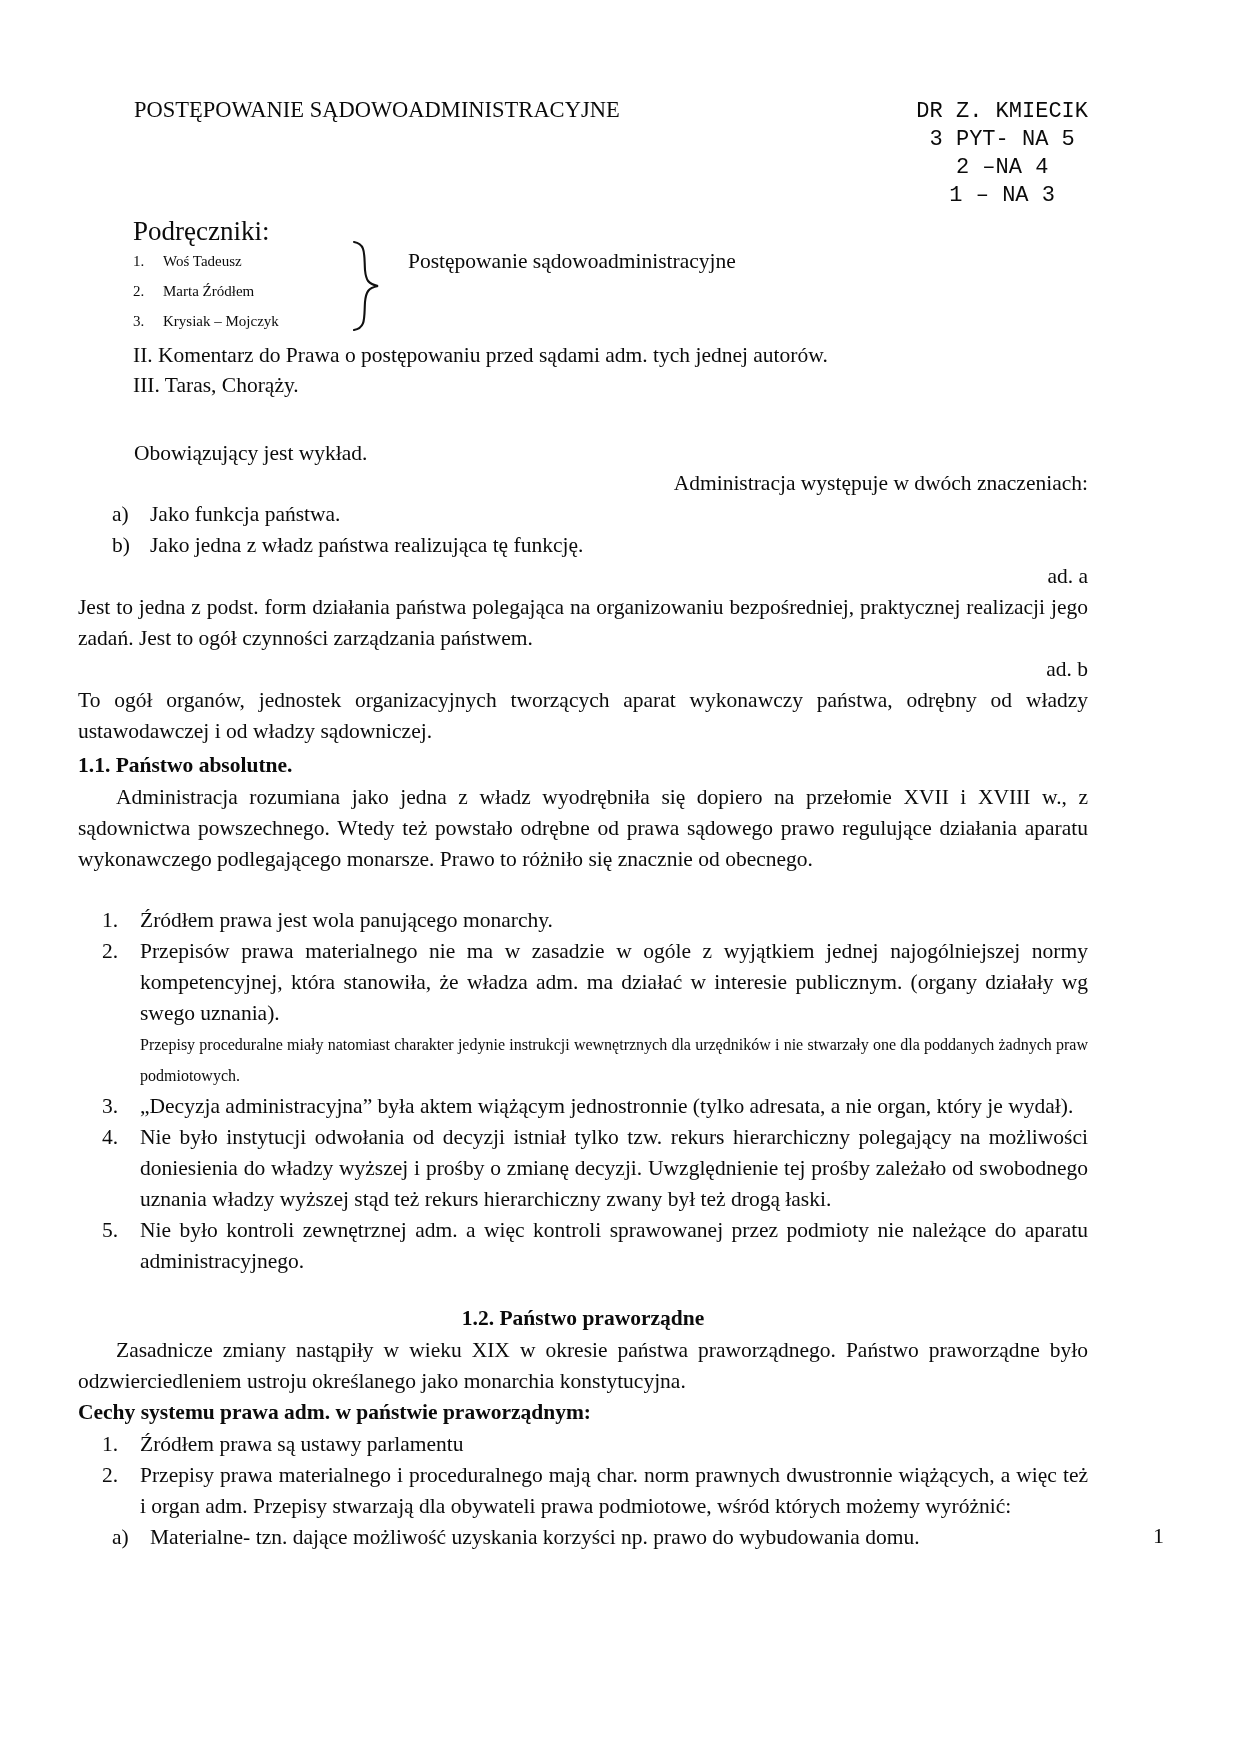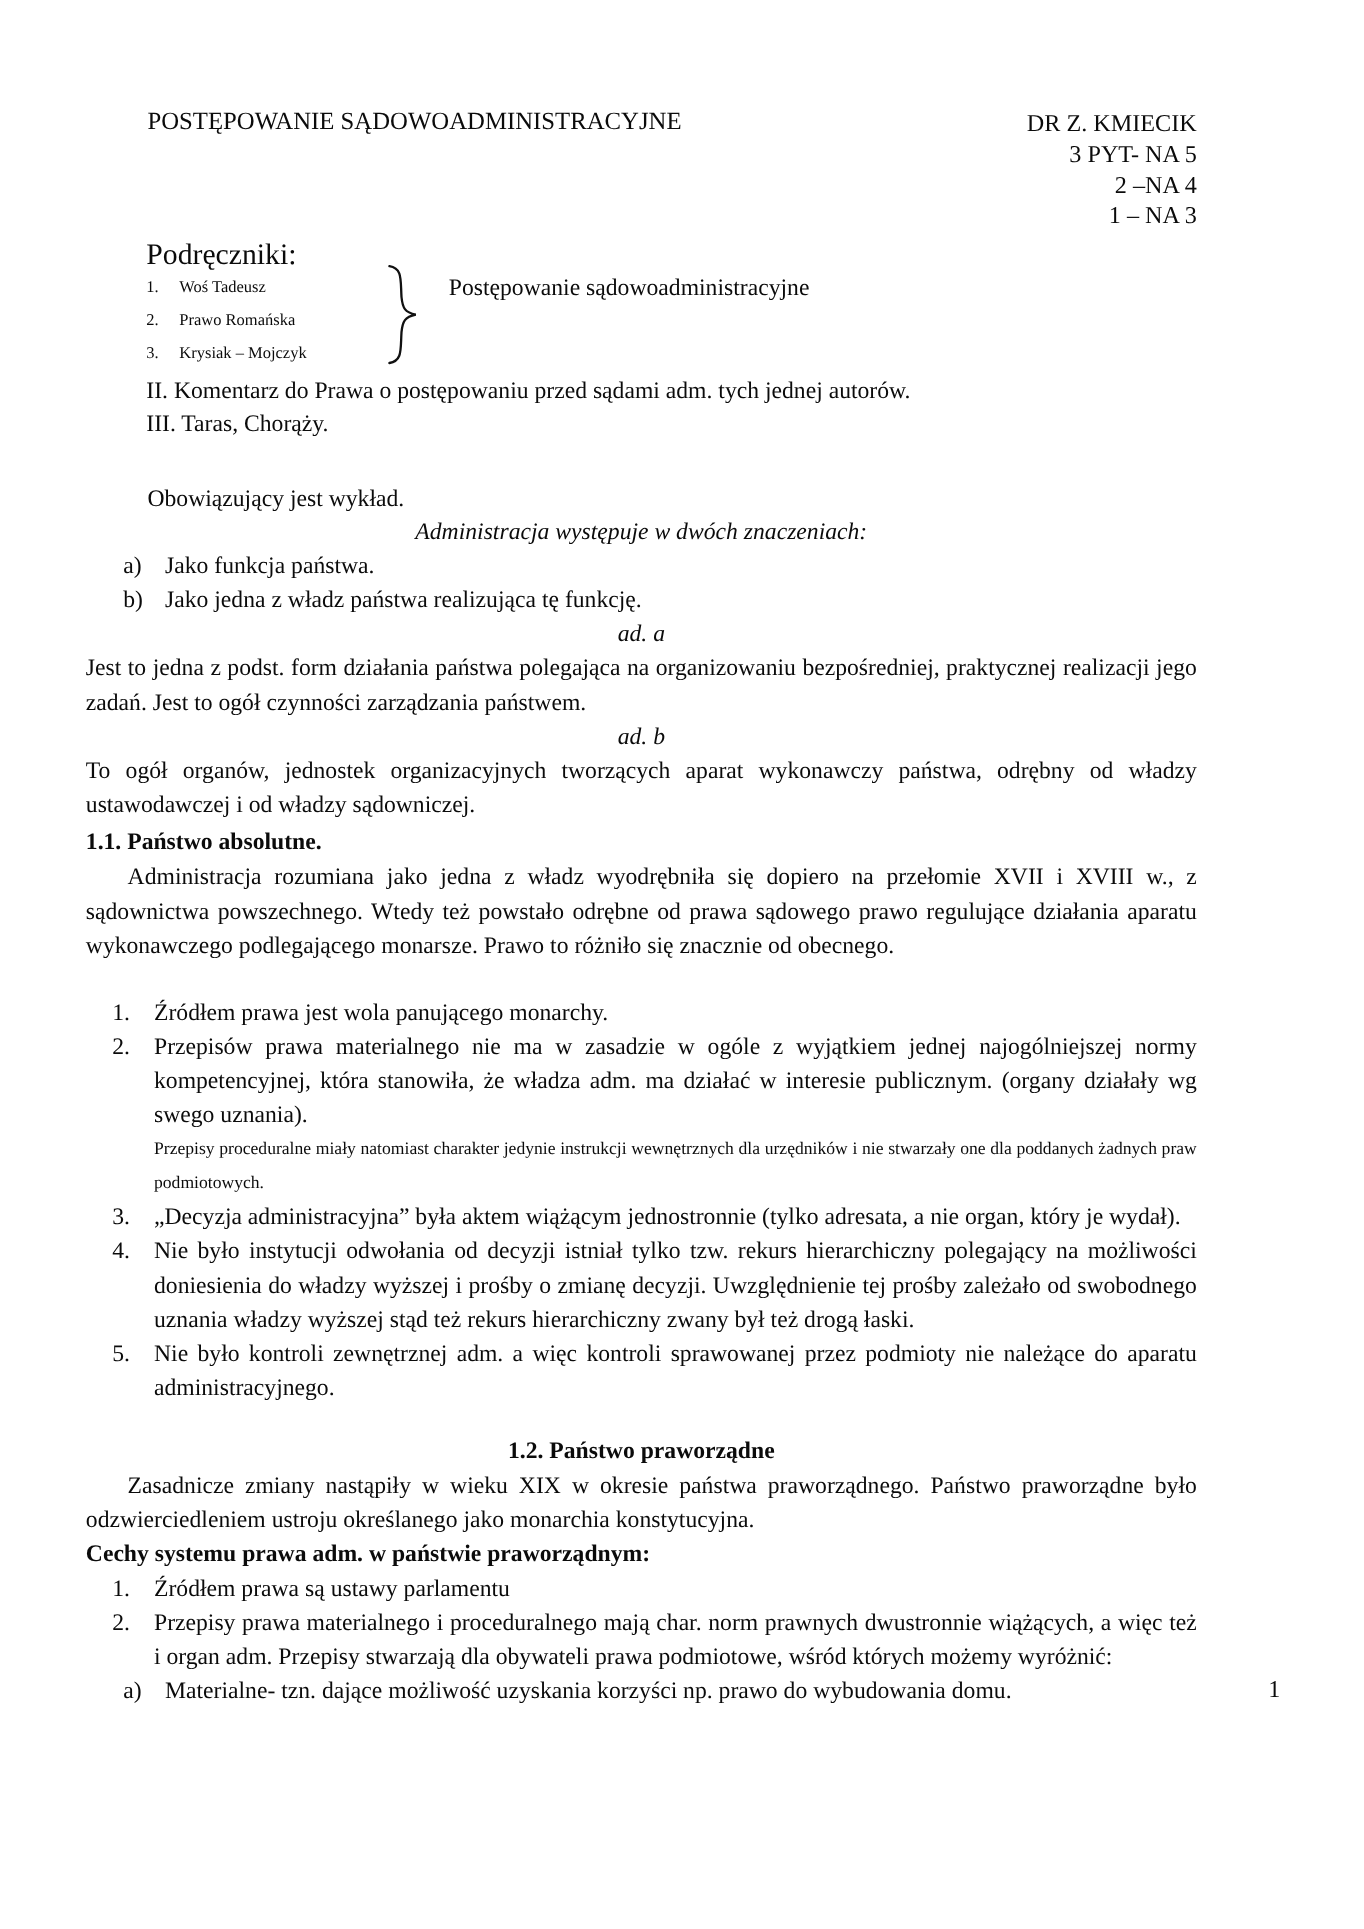--- a/index.html
+++ b/index.html
@@ -27,43 +27,44 @@
     left: 78px;
     top: 96px;
     width: 1010px;
   }
   .para {
     font-size: 21.5px;
     line-height: 31px;
     text-align: justify;
     margin: 0;
   }
-  .para.nojust { text-align: center; font-style: italic; }
+  .para.nojust { text-align: right; }
   .indent-1 { text-indent: 38px; }
 
   
   .header {
     position: relative;
     height: 118px;
   }
   .doc-title {
     position: absolute;
     left: 56px;
     top: 0;
     font-size: 22.5px;
     line-height: 28px;
     white-space: nowrap;
   }
   .header-right {
     position: absolute;
     right: 0px;
     top: 2px;
-    text-align: right;
+    text-align: center;
     font-size: 22px;
     line-height: 28px;
+    font-family: Liberation Mono, monospace;
   }
   .header-right div { white-space: nowrap; }
 
   
   .books {
     position: relative;
     margin-top: 2px;
     height: 124px;
   }
   .books-label {
@@ -186,21 +187,21 @@
       </div>
     </div>
 
     <div class="books">
       <div class="books-label">Podręczniki:</div>
 
       <div class="book-item bi-1">
         <span class="num">1.</span><span>Woś Tadeusz</span>
       </div>
       <div class="book-item bi-2">
-        <span class="num">2.</span><span>Prawo Romańska</span>
+        <span class="num">2.</span><span>Marta Źródłem</span>
       </div>
       <div class="book-item bi-3">
         <span class="num">3.</span><span>Krysiak – Mojczyk</span>
       </div>
 
       <svg class="brace" viewBox="0 0 34 92">
         <path d="M4 2 C 16 4, 14 14, 15 30 C 16 40, 18 44, 28 46 C 18 48, 16 52, 15 62 C 14 78, 16 88, 4 90" fill="none" stroke="#111111" stroke-width="2.1" stroke-linecap="round"></path>
       </svg>
 
       <div class="brace-title">Postępowanie sądowoadministracyjne</div>

